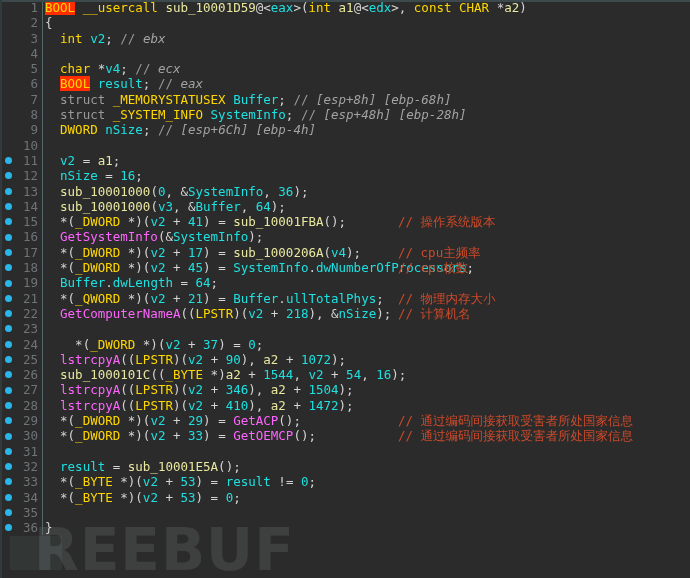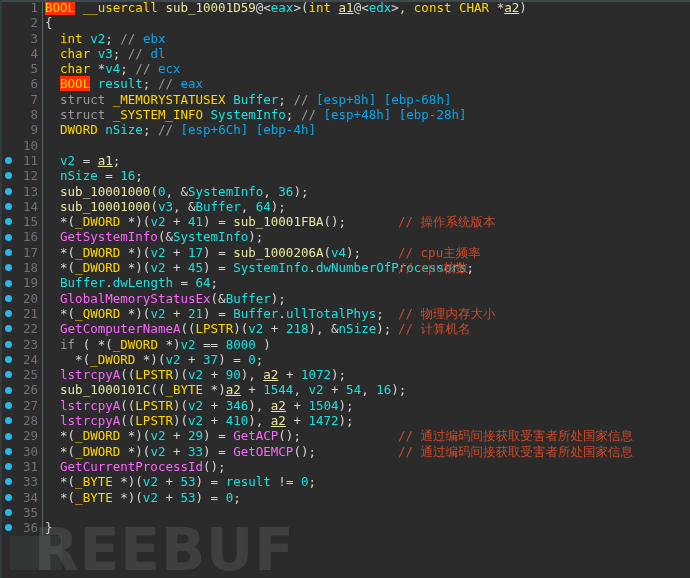--- a/index.html
+++ b/index.html
@@ -106,23 +106,23 @@
     white-space: pre;
   }
 
   
   .t-plain   { color: #d4d4d4; }
   .t-kw      { color: #ffd700; text-align: right; }
   .t-var     { color: #1fe0e0; }      
   .t-num     { color: #1fe0e0; }
   .t-func    { color: #e8e8a0; }      
   .t-api     { color: #ff66ff; }      
-  .t-arg     { color: #e8e8a0; text-decoration: underline; }      
+  .t-arg     { color: #e8e8a0; }      
   .t-comment { color: #cd4a2a; }      
-  .t-ccomment{ color: #0ea5e9; }
+  .t-ccomment{ color: #a3a3a3; font-style: italic; }
   .t-strkw   { color: #9a9a9a; }
   .t-member  { color: #1fe0e0; }
   .t-hl {
     background: #ff2d00;
     color: #ffd700;
   }
 </style>
 </head>
 <body>
 
@@ -131,47 +131,47 @@
   <div class="watermark-mark"></div>
   <div class="watermark">REEBUF</div>
 
   <div class="top-edge"></div>
   <div class="left-edge"></div>
 
   <div class="code-area" id="code-area">
       <div class="line"><span class="lineno">1</span><span class="sep"></span><span class="code"><span class="t-hl">BOOL</span><span class="t-plain"> </span><span class="t-kw">__usercall</span><span class="t-plain"> </span><span class="t-func">sub_10001D59</span><span class="t-plain">@&lt;</span><span class="t-var">eax</span><span class="t-plain">&gt;(</span><span class="t-kw">int</span><span class="t-plain"> </span><span class="t-arg">a1</span><span class="t-plain">@&lt;</span><span class="t-var">edx</span><span class="t-plain">&gt;, </span><span class="t-kw">const CHAR</span><span class="t-plain"> *</span><span class="t-arg">a2</span><span class="t-plain">)</span></span></div>
       <div class="line"><span class="lineno">2</span><span class="sep"></span><span class="code"><span class="t-plain">{</span></span></div>
       <div class="line"><span class="lineno">3</span><span class="sep"></span><span class="code"><span class="t-plain">  </span><span class="t-kw">int</span><span class="t-plain"> </span><span class="t-var">v2</span><span class="t-plain">; </span><span class="t-strkw">// </span><span class="t-ccomment">ebx</span></span></div>
-      <div class="line"><span class="lineno">4</span><span class="sep"></span><span class="code"><span class="t-plain">  </span><span class="t-kw">char</span><span class="t-plain"> </span><span class="t-var">v3</span><span class="t-plain">; </span><span class="t-strkw">// </span><span class="t-ccomment">dl</span></span></div>
+      <div class="line"><span class="lineno">4</span><span class="sep"></span></div>
       <div class="line"><span class="lineno">5</span><span class="sep"></span><span class="code"><span class="t-plain">  </span><span class="t-kw">char</span><span class="t-plain"> *</span><span class="t-var">v4</span><span class="t-plain">; </span><span class="t-strkw">// </span><span class="t-ccomment">ecx</span></span></div>
       <div class="line"><span class="lineno">6</span><span class="sep"></span><span class="code"><span class="t-plain">  </span><span class="t-hl">BOOL</span><span class="t-plain"> </span><span class="t-var">result</span><span class="t-plain">; </span><span class="t-strkw">// </span><span class="t-ccomment">eax</span></span></div>
       <div class="line"><span class="lineno">7</span><span class="sep"></span><span class="code"><span class="t-plain">  </span><span class="t-strkw">struct</span><span class="t-plain"> </span><span class="t-kw">_MEMORYSTATUSEX</span><span class="t-plain"> </span><span class="t-var">Buffer</span><span class="t-plain">; </span><span class="t-strkw">// </span><span class="t-ccomment">[esp+8h] [ebp-68h]</span></span></div>
       <div class="line"><span class="lineno">8</span><span class="sep"></span><span class="code"><span class="t-plain">  </span><span class="t-strkw">struct</span><span class="t-plain"> </span><span class="t-kw">_SYSTEM_INFO</span><span class="t-plain"> </span><span class="t-var">SystemInfo</span><span class="t-plain">; </span><span class="t-strkw">// </span><span class="t-ccomment">[esp+48h] [ebp-28h]</span></span></div>
       <div class="line"><span class="lineno">9</span><span class="sep"></span><span class="code"><span class="t-plain">  </span><span class="t-kw">DWORD</span><span class="t-plain"> </span><span class="t-var">nSize</span><span class="t-plain">; </span><span class="t-strkw">// </span><span class="t-ccomment">[esp+6Ch] [ebp-4h]</span></span></div>
       <div class="line"><span class="lineno">10</span><span class="sep"></span><span class="code"></span></div>
       <div class="line"><span class="gutter-dot"></span><span class="lineno">11</span><span class="sep"></span><span class="code"><span class="t-plain">  </span><span class="t-var">v2</span><span class="t-plain"> = </span><span class="t-arg">a1</span><span class="t-plain">;</span></span></div>
       <div class="line"><span class="gutter-dot"></span><span class="lineno">12</span><span class="sep"></span><span class="code"><span class="t-plain">  </span><span class="t-var">nSize</span><span class="t-plain"> = </span><span class="t-num">16</span><span class="t-plain">;</span></span></div>
       <div class="line"><span class="gutter-dot"></span><span class="lineno">13</span><span class="sep"></span><span class="code"><span class="t-plain">  </span><span class="t-func">sub_10001000</span><span class="t-plain">(</span><span class="t-num">0</span><span class="t-plain">, &amp;</span><span class="t-var">SystemInfo</span><span class="t-plain">, </span><span class="t-num">36</span><span class="t-plain">);</span></span></div>
       <div class="line"><span class="gutter-dot"></span><span class="lineno">14</span><span class="sep"></span><span class="code"><span class="t-plain">  </span><span class="t-func">sub_10001000</span><span class="t-plain">(</span><span class="t-var">v3</span><span class="t-plain">, &amp;</span><span class="t-var">Buffer</span><span class="t-plain">, </span><span class="t-num">64</span><span class="t-plain">);</span></span></div>
       <div class="line"><span class="gutter-dot"></span><span class="lineno">15</span><span class="sep"></span><span class="code"><span class="t-plain">  *(</span><span class="t-kw">_DWORD</span><span class="t-plain"> *)(</span><span class="t-var">v2</span><span class="t-plain"> + </span><span class="t-num">41</span><span class="t-plain">) = </span><span class="t-func">sub_10001FBA</span><span class="t-plain">();</span></span><span class="code t-comment" style="left: 398px;">// 操作系统版本</span></div>
       <div class="line"><span class="gutter-dot"></span><span class="lineno">16</span><span class="sep"></span><span class="code"><span class="t-plain">  </span><span class="t-api">GetSystemInfo</span><span class="t-plain">(&amp;</span><span class="t-var">SystemInfo</span><span class="t-plain">);</span></span></div>
       <div class="line"><span class="gutter-dot"></span><span class="lineno">17</span><span class="sep"></span><span class="code"><span class="t-plain">  *(</span><span class="t-kw">_DWORD</span><span class="t-plain"> *)(</span><span class="t-var">v2</span><span class="t-plain"> + </span><span class="t-num">17</span><span class="t-plain">) = </span><span class="t-func">sub_1000206A</span><span class="t-plain">(</span><span class="t-var">v4</span><span class="t-plain">);</span></span><span class="code t-comment" style="left: 398px;">// cpu主频率</span></div>
       <div class="line"><span class="gutter-dot"></span><span class="lineno">18</span><span class="sep"></span><span class="code"><span class="t-plain">  *(</span><span class="t-kw">_DWORD</span><span class="t-plain"> *)(</span><span class="t-var">v2</span><span class="t-plain"> + </span><span class="t-num">45</span><span class="t-plain">) = </span><span class="t-var">SystemInfo</span><span class="t-plain">.</span><span class="t-member">dwNumberOfProcessors</span><span class="t-plain">;</span></span><span class="code t-comment" style="left: 398px;">// cpu核数</span></div>
       <div class="line"><span class="gutter-dot"></span><span class="lineno">19</span><span class="sep"></span><span class="code"><span class="t-plain">  </span><span class="t-var">Buffer</span><span class="t-plain">.</span><span class="t-member">dwLength</span><span class="t-plain"> = </span><span class="t-num">64</span><span class="t-plain">;</span></span></div>
-      <div class="line"><span class="gutter-dot"></span><span class="lineno">20</span><span class="sep"></span><span class="code"><span class="t-plain">  </span><span class="t-api">GlobalMemoryStatusEx</span><span class="t-plain">(&amp;</span><span class="t-var">Buffer</span><span class="t-plain">);</span></span></div>
       <div class="line"><span class="gutter-dot"></span><span class="lineno">21</span><span class="sep"></span><span class="code"><span class="t-plain">  *(</span><span class="t-kw">_QWORD</span><span class="t-plain"> *)(</span><span class="t-var">v2</span><span class="t-plain"> + </span><span class="t-num">21</span><span class="t-plain">) = </span><span class="t-var">Buffer</span><span class="t-plain">.</span><span class="t-member">ullTotalPhys</span><span class="t-plain">;</span></span><span class="code t-comment" style="left: 398px;">// 物理内存大小</span></div>
       <div class="line"><span class="gutter-dot"></span><span class="lineno">22</span><span class="sep"></span><span class="code"><span class="t-plain">  </span><span class="t-api">GetComputerNameA</span><span class="t-plain">((</span><span class="t-kw">LPSTR</span><span class="t-plain">)(</span><span class="t-var">v2</span><span class="t-plain"> + </span><span class="t-num">218</span><span class="t-plain">), &amp;</span><span class="t-var">nSize</span><span class="t-plain">);</span></span><span class="code t-comment" style="left: 398px;">// 计算机名</span></div>
-      <div class="line"><span class="gutter-dot"></span><span class="lineno">23</span><span class="sep"></span><span class="code"><span class="t-strkw">  if</span><span class="t-plain"> ( *(</span><span class="t-kw">_DWORD</span><span class="t-plain"> *)</span><span class="t-var">v2</span><span class="t-plain"> == </span><span class="t-num">8000</span><span class="t-plain"> )</span></span></div>
+      <div class="line"><span class="gutter-dot"></span><span class="lineno">23</span><span class="sep"></span></div>
       <div class="line"><span class="gutter-dot"></span><span class="lineno">24</span><span class="sep"></span><span class="code"><span class="t-plain">    *(</span><span class="t-kw">_DWORD</span><span class="t-plain"> *)(</span><span class="t-var">v2</span><span class="t-plain"> + </span><span class="t-num">37</span><span class="t-plain">) = </span><span class="t-num">0</span><span class="t-plain">;</span></span></div>
       <div class="line"><span class="gutter-dot"></span><span class="lineno">25</span><span class="sep"></span><span class="code"><span class="t-plain">  </span><span class="t-api">lstrcpyA</span><span class="t-plain">((</span><span class="t-kw">LPSTR</span><span class="t-plain">)(</span><span class="t-var">v2</span><span class="t-plain"> + </span><span class="t-num">90</span><span class="t-plain">), </span><span class="t-arg">a2</span><span class="t-plain"> + </span><span class="t-num">1072</span><span class="t-plain">);</span></span></div>
       <div class="line"><span class="gutter-dot"></span><span class="lineno">26</span><span class="sep"></span><span class="code"><span class="t-plain">  </span><span class="t-func">sub_1000101C</span><span class="t-plain">((</span><span class="t-kw">_BYTE</span><span class="t-plain"> *)</span><span class="t-arg">a2</span><span class="t-plain"> + </span><span class="t-num">1544</span><span class="t-plain">, </span><span class="t-var">v2</span><span class="t-plain"> + </span><span class="t-num">54</span><span class="t-plain">, </span><span class="t-num">16</span><span class="t-plain">);</span></span></div>
       <div class="line"><span class="gutter-dot"></span><span class="lineno">27</span><span class="sep"></span><span class="code"><span class="t-plain">  </span><span class="t-api">lstrcpyA</span><span class="t-plain">((</span><span class="t-kw">LPSTR</span><span class="t-plain">)(</span><span class="t-var">v2</span><span class="t-plain"> + </span><span class="t-num">346</span><span class="t-plain">), </span><span class="t-arg">a2</span><span class="t-plain"> + </span><span class="t-num">1504</span><span class="t-plain">);</span></span></div>
       <div class="line"><span class="gutter-dot"></span><span class="lineno">28</span><span class="sep"></span><span class="code"><span class="t-plain">  </span><span class="t-api">lstrcpyA</span><span class="t-plain">((</span><span class="t-kw">LPSTR</span><span class="t-plain">)(</span><span class="t-var">v2</span><span class="t-plain"> + </span><span class="t-num">410</span><span class="t-plain">), </span><span class="t-arg">a2</span><span class="t-plain"> + </span><span class="t-num">1472</span><span class="t-plain">);</span></span></div>
       <div class="line"><span class="gutter-dot"></span><span class="lineno">29</span><span class="sep"></span><span class="code"><span class="t-plain">  *(</span><span class="t-kw">_DWORD</span><span class="t-plain"> *)(</span><span class="t-var">v2</span><span class="t-plain"> + </span><span class="t-num">29</span><span class="t-plain">) = </span><span class="t-api">GetACP</span><span class="t-plain">();</span></span><span class="code t-comment" style="left: 398px;">// 通过编码间接获取受害者所处国家信息</span></div>
       <div class="line"><span class="gutter-dot"></span><span class="lineno">30</span><span class="sep"></span><span class="code"><span class="t-plain">  *(</span><span class="t-kw">_DWORD</span><span class="t-plain"> *)(</span><span class="t-var">v2</span><span class="t-plain"> + </span><span class="t-num">33</span><span class="t-plain">) = </span><span class="t-api">GetOEMCP</span><span class="t-plain">();</span></span><span class="code t-comment" style="left: 398px;">// 通过编码间接获取受害者所处国家信息</span></div>
-      <div class="line"><span class="gutter-dot"></span><span class="lineno">31</span><span class="sep"></span><span class="code"><span class="t-plain">  </span><span class="t-api">GetCurrentProcessId</span><span class="t-plain">();</span></span></div>
+      <div class="line"><span class="gutter-dot"></span><span class="lineno">31</span><span class="sep"></span></div>
+      <div class="line"><span class="gutter-dot"></span><span class="lineno">32</span><span class="sep"></span><span class="code"><span class="t-plain">  </span><span class="t-var">result</span><span class="t-plain"> = </span><span class="t-func">sub_10001E5A</span><span class="t-plain">();</span></span></div>
       <div class="line"><span class="gutter-dot"></span><span class="lineno">33</span><span class="sep"></span><span class="code"><span class="t-plain">  *(</span><span class="t-kw">_BYTE</span><span class="t-plain"> *)(</span><span class="t-var">v2</span><span class="t-plain"> + </span><span class="t-num">53</span><span class="t-plain">) = </span><span class="t-var">result</span><span class="t-plain"> != </span><span class="t-num">0</span><span class="t-plain">;</span></span></div>
       <div class="line"><span class="gutter-dot"></span><span class="lineno">34</span><span class="sep"></span><span class="code"><span class="t-plain">  *(</span><span class="t-kw">_BYTE</span><span class="t-plain"> *)(</span><span class="t-var">v2</span><span class="t-plain"> + </span><span class="t-num">53</span><span class="t-plain">) = </span><span class="t-num">0</span><span class="t-plain">;</span></span></div>
       <div class="line"><span class="gutter-dot"></span><span class="lineno">35</span><span class="sep"></span></div>
       <div class="line"><span class="gutter-dot"></span><span class="lineno">36</span><span class="sep"></span><span class="code"><span class="t-plain">}</span></span></div>
     </div>
 
 </div>
 
 </body></html>

